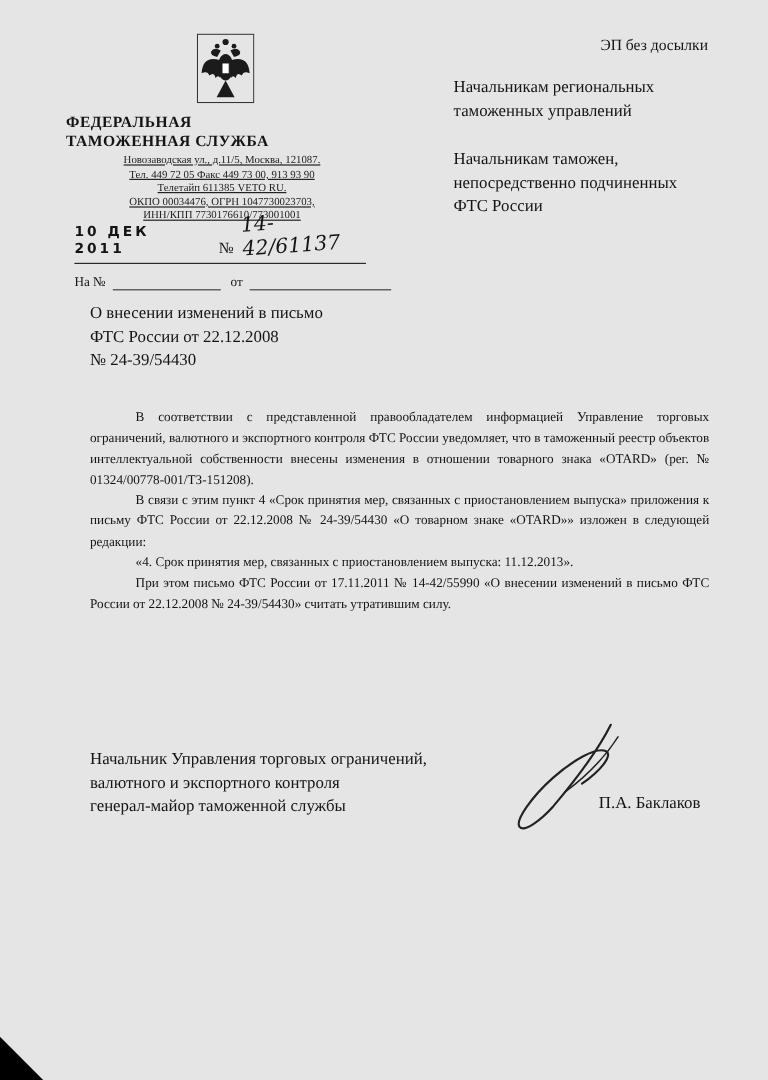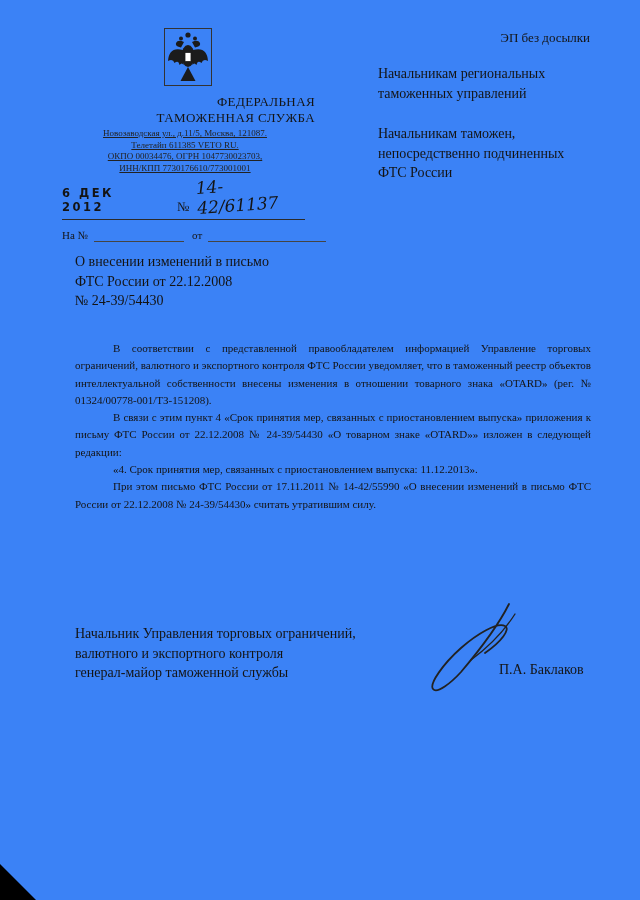--- a/index.html
+++ b/index.html
@@ -2,39 +2,39 @@
 <html lang="ru"><head>
 <meta charset="utf-8">
 <style>
   * { margin: 0; padding: 0; box-sizing: border-box; }
   html, body { background: #ffffff; }
   .page {
     position: relative;
     width: 640px;
     height: 900px;
     margin: 0 auto;
-    background: #3b82f6;
+    background: #e5e5e5;
     color: #141414;
     font-family: "Liberation Serif", "DejaVu Serif", serif;
     overflow: hidden;
   }
   .abs { position: absolute; }
   .pre { white-space: pre-line; }
 
   .ep-note {
     top: 30px; right: 50px;
     font-size: 13px;
   }
 
   .emblem-box { left: 164px; top: 28px; width: 48px; height: 58px; }
 
   .org-name {
     left: 55px; top: 94px; width: 260px;
-    text-align: right;
-    font-weight: normal;
+    text-align: left;
+    font-weight: bold;
     font-size: 13px;
     line-height: 16px;
     letter-spacing: 0.4px;
   }
 
   .address-block {
     left: 55px; top: 128px; width: 260px;
     text-align: center;
     font-size: 9px;
     line-height: 11.6px;
@@ -133,27 +133,28 @@
       </g>
       <rect x="21" y="24.5" width="6" height="9" fill="#ffffff" stroke="#1b1b1b" stroke-width="0.8"></rect>
     </svg>
   </div>
 
   <div class="abs org-name pre">ФЕДЕРАЛЬНАЯ
 ТАМОЖЕННАЯ СЛУЖБА</div>
 
   <div class="abs address-block">
     <div>Новозаводская ул., д.11/5, Москва, 121087.</div>
+    <div>Тел. 449 72 05  Факс 449 73 00, 913 93 90</div>
     <div>Телетайп 611385 VETO RU.</div>
     <div>ОКПО 00034476, ОГРН 1047730023703,</div>
     <div>ИНН/КПП 7730176610/773001001</div>
   </div>
 
   <div class="abs date-row">
-    <span class="date-stamp">6 ДЕК 2012</span>
+    <span class="date-stamp">10 ДЕК 2011</span>
     <span class="no-sign">№</span>
     <span class="outgoing-number">14-42/61137</span>
   </div>
 
   <div class="abs ref-row">
     <span class="ref-label">На №</span>
     <span class="blank-line blank-1"></span>
     <span class="ref-label ref-ot">от</span>
     <span class="blank-line blank-2"></span>
   </div>

